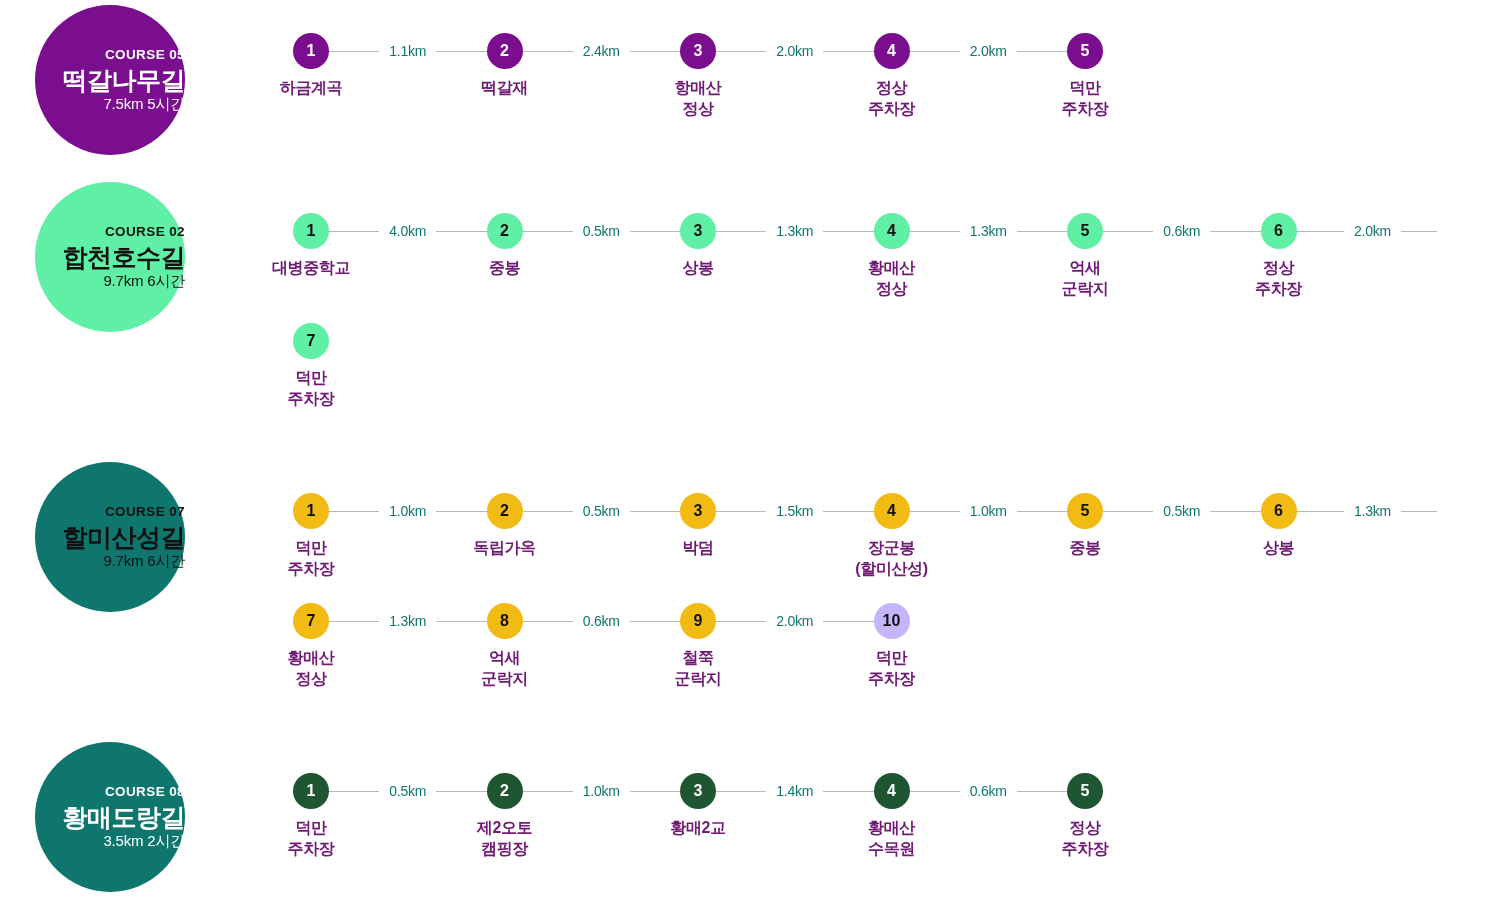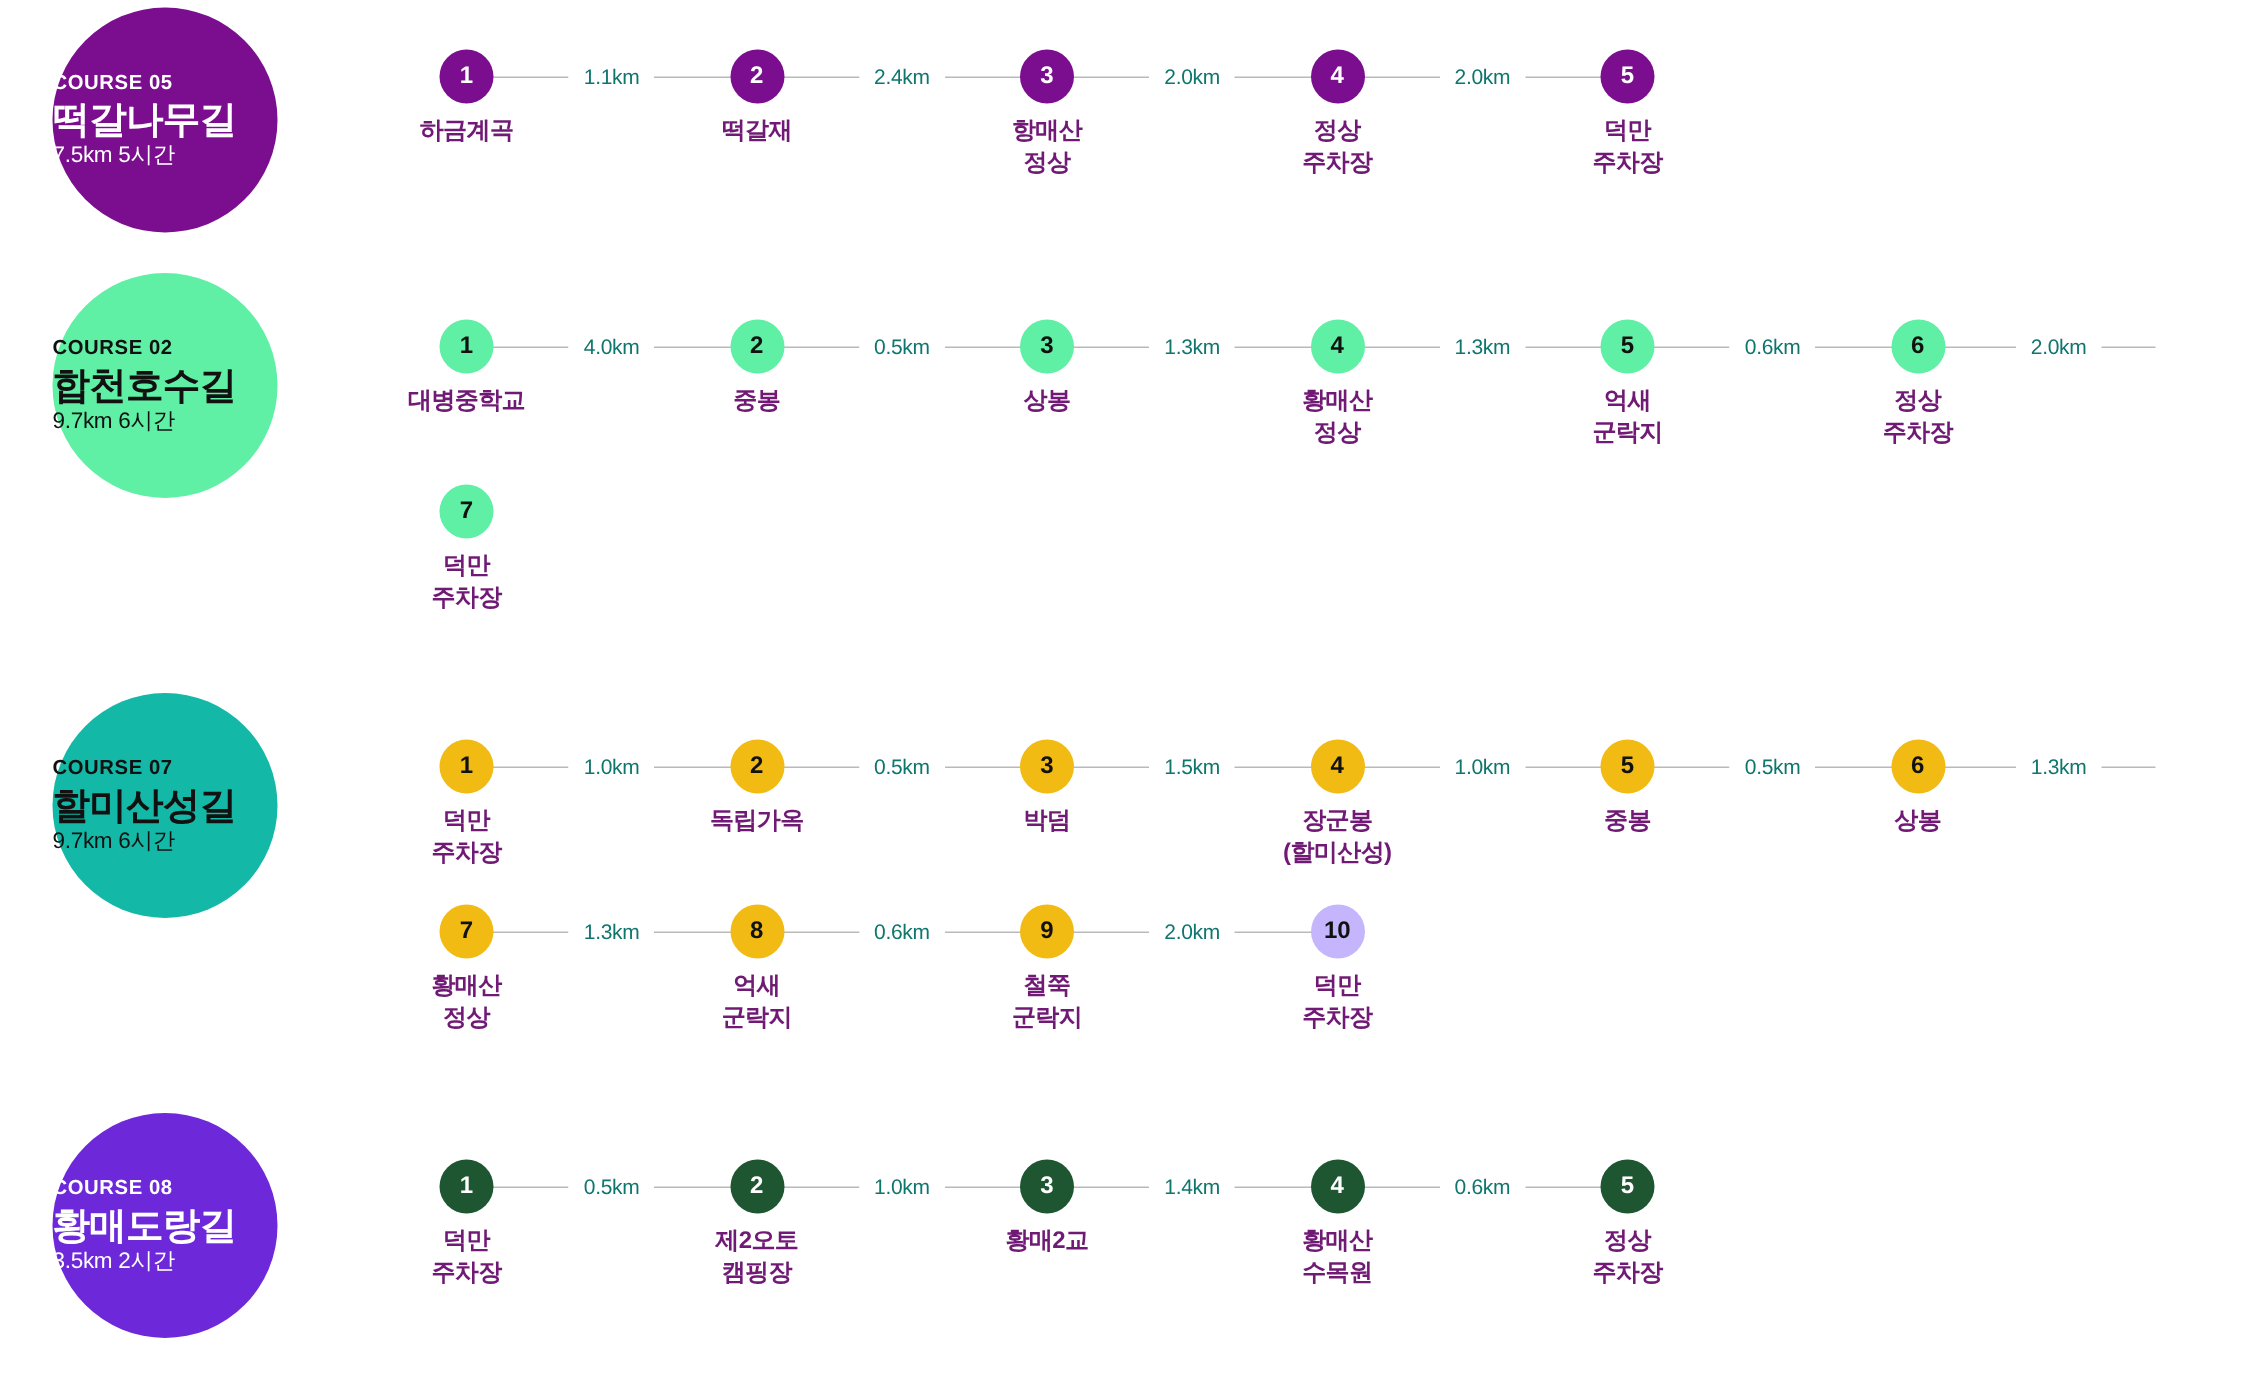--- a/index.html
+++ b/index.html
@@ -24,21 +24,21 @@
 
   
   .badge {
     position: absolute;
     left: 35px;
     width: 150px;
     height: 150px;
     border-radius: 50%;
     display: flex;
     flex-direction: column;
-    align-items: flex-start;
+    align-items: flex-end;
     justify-content: center;
     text-align: center;
     line-height: 1.05;
     box-sizing: border-box;
   }
   .badge-code {
     font-size: 13.5px;
     font-weight: bold;
     letter-spacing: 0.4px;
     margin-bottom: 4px;
@@ -242,21 +242,21 @@
       </div>
       <div class="row" style="top: 323px;">
         <div class="node" style="left: 311px;">
           <div class="node-dot" style="background: rgb(95, 239, 165); color: rgb(17, 17, 17);">7</div>
           <div class="node-label">덕만
 주차장</div>
         </div>
       </div>
     </div>
     <div class="course-block">
-      <div class="badge" style="top: 462px; background: #14b8a6; color: rgb(17, 17, 17);">
+      <div class="badge" style="top: 462px; background: #0f766e; color: rgb(17, 17, 17);">
         <div class="badge-code">COURSE 07</div>
         <div class="badge-name">할미산성길</div>
         <div class="badge-meta">9.7km 6시간</div>
       </div>
       <div class="row" style="top: 493px;">
         <div class="connector" style="left: 327px; width: 161.5px;">
           <div class="seg"></div>
           <div class="dist">1.0km</div>
           <div class="seg"></div>
         </div>
@@ -344,21 +344,21 @@
 군락지</div>
         </div>
         <div class="node" style="left: 891.5px;">
           <div class="node-dot" style="background: #c4b5fd; color: rgb(17, 17, 17);">10</div>
           <div class="node-label">덕만
 주차장</div>
         </div>
       </div>
     </div>
     <div class="course-block">
-      <div class="badge" style="top: 742px; background: #6d28d9; color: rgb(255, 255, 255);">
+      <div class="badge" style="top: 742px; background: #0f766e; color: rgb(255, 255, 255);">
         <div class="badge-code">COURSE 08</div>
         <div class="badge-name">황매도랑길</div>
         <div class="badge-meta">3.5km 2시간</div>
       </div>
       <div class="row" style="top: 773px;">
         <div class="connector" style="left: 327px; width: 161.5px;">
           <div class="seg"></div>
           <div class="dist">0.5km</div>
           <div class="seg"></div>
         </div>

